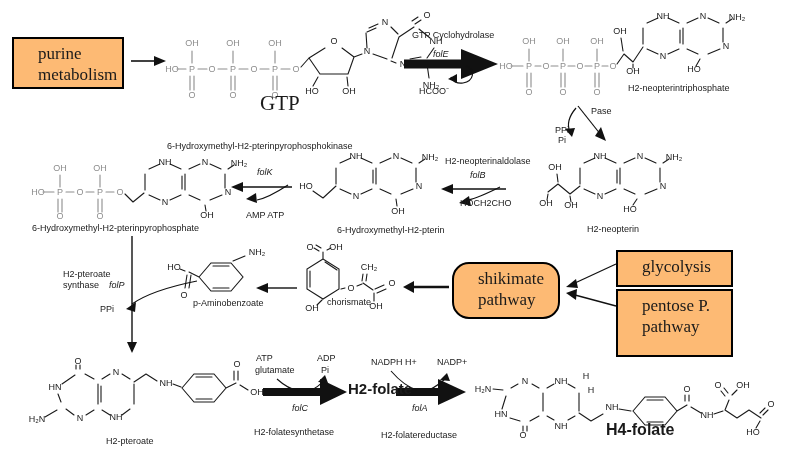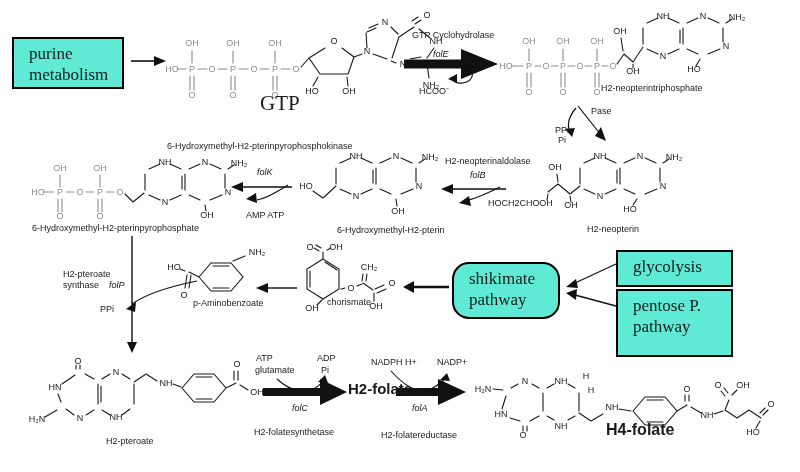--- a/index.html
+++ b/index.html
@@ -3,23 +3,23 @@
 <meta charset="utf-8">
 <style>
   html,body{margin:0;padding:0;background:#fff;}
   #canvas{position:relative;width:800px;height:472px;background:#fff;overflow:hidden;
           font-family:"Liberation Sans",sans-serif;color:#1a1a1a;}
   .lbl{position:absolute;font-size:9px;line-height:10px;color:#1a1a1a;white-space:nowrap;}
   .gene{font-style:italic;}
   .bold{font-weight:bold;font-size:15px;}
   .big{font-family:"Liberation Serif",serif;font-size:21px;}
   .h4{font-weight:bold;font-size:16px;}
-  .pathbox{position:absolute;border:2px solid #000;background:#5eead4;
+  .pathbox{position:absolute;border:2px solid #000;background:#fdba74;
            font-family:"Liberation Serif",serif;font-size:17px;line-height:21px;
-           padding:4px 4px 0 15px;box-sizing:border-box;}
+           padding:4px 4px 0 24px;box-sizing:border-box;}
   svg{position:absolute;overflow:visible;}
   .bond{stroke:#1a1a1a;stroke-width:1.1;fill:none;stroke-linecap:round;}
   .gbond{stroke:#8d8d8d;stroke-width:1.1;fill:none;stroke-linecap:round;}
   .arr{stroke:#111;fill:none;stroke-linecap:butt;}
   .ah{fill:#111;stroke:none;}
   .atom{font-family:"Liberation Sans",sans-serif;font-size:9px;fill:#1a1a1a;text-anchor:middle;}
   .atom.gray{fill:#8d8d8d;}
   .twoline div{white-space:nowrap;}
 </style>
 </head>
@@ -254,28 +254,28 @@
       <path class="arr" stroke-width="1.1" d="M391,371 Q404,386 417,390"></path>
       <path class="arr" stroke-width="1.1" d="M429,390 Q439,385 446,378"></path>
         <polygon class="ah" points="447,373 440,380 450,381"></polygon>
     </g>
   </svg>
 
   <div class="lbl big" style="left:260px;top:98px;">GTP</div>
   <div class="lbl" style="left:412px;top:30px;">GTP Cyclohydrolase</div>
   <div class="lbl gene" style="left:433px;top:49px;">folE</div>
   <div class="lbl" style="left:419px;top:86px;">HCOO⁻</div>
-  <div class="lbl" style="left:601px;top:83px;">H2-neopterintriphosphate</div>
+  <div class="lbl" style="left:628px;top:83px;">H2-neopterintriphosphate</div>
   <div class="lbl" style="left:591px;top:106px;">Pase</div>
   <div class="lbl" style="left:555px;top:125px;">PPi</div>
   <div class="lbl" style="left:558px;top:135px;">Pi</div>
   <div class="lbl" style="left:587px;top:224px;">H2-neopterin</div>
   <div class="lbl" style="left:445px;top:156px;">H2-neopterinaldolase</div>
   <div class="lbl gene" style="left:470px;top:170px;">folB</div>
-  <div class="lbl" style="left:488px;top:198px;">HOCH2CHO</div>
+  <div class="lbl" style="left:460px;top:198px;">HOCH2CHO</div>
   <div class="lbl" style="left:167px;top:141px;">6-Hydroxymethyl-H2-pterinpyrophosphokinase</div>
   <div class="lbl gene" style="left:257px;top:167px;">folK</div>
   <div class="lbl" style="left:246px;top:210px;">AMP  ATP</div>
   <div class="lbl" style="left:337px;top:225px;">6-Hydroxymethyl-H2-pterin</div>
   <div class="lbl" style="left:32px;top:223px;">6-Hydroxymethyl-H2-pterinpyrophosphate</div>
   <div class="lbl" style="left:63px;top:269px;">H2-pteroate</div>
   <div class="lbl" style="left:63px;top:280px;">synthase</div>
   <div class="lbl gene" style="left:109px;top:280px;">folP</div>
   <div class="lbl" style="left:100px;top:304px;">PPi</div>
   <div class="lbl" style="left:193px;top:298px;">p-Aminobenzoate</div>

